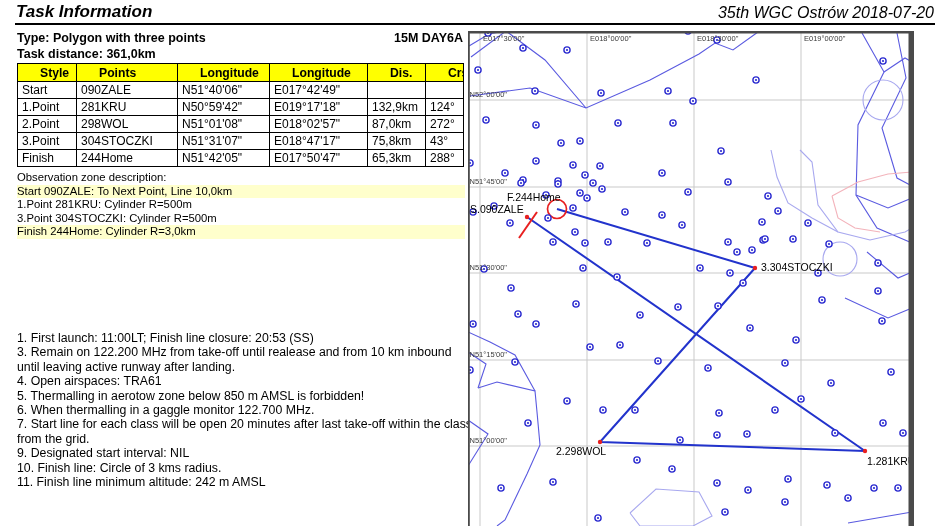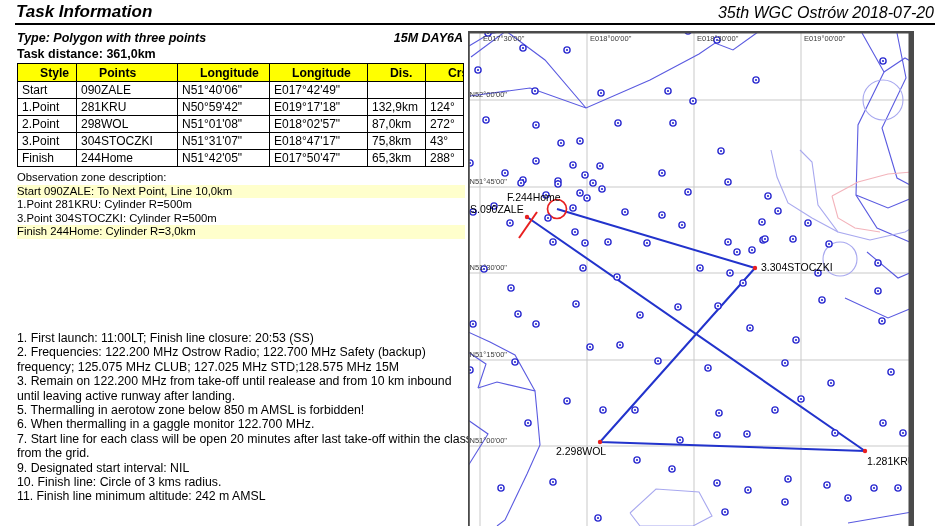--- a/index.html
+++ b/index.html
@@ -6,21 +6,21 @@
   body{
     width:938px;height:526px;overflow:hidden;position:relative;
     background:#fff;color:#000;
     font-family:"Liberation Sans", sans-serif;
   }
   .abs{position:absolute;}
   #page-title{left:16px;top:2px;font-size:17px;font-weight:bold;font-style:italic;}
   #event-title{right:4px;top:4px;font-size:16px;font-style:italic;}
   #title-rule{left:15px;top:23px;width:920px;height:2px;background:#000;}
   #type-row{left:17px;top:31px;width:446px;display:flex;justify-content:space-between;
-    font-size:12.5px;font-weight:bold;font-style:italic;}
+    font-size:12.5px;font-weight:bold;}
   #dist-row{left:17px;top:47px;font-size:12.5px;font-weight:bold;}
   table#task-table{position:absolute;left:17px;top:63px;border-collapse:collapse;
     table-layout:fixed;width:446px;font-size:12px;}
   #task-table th,#task-table td{border:1px solid #000;padding:0 0 0 4px;text-align:left;
     white-space:nowrap;overflow:hidden;}
   #task-table th{background:#ffff00;font-weight:bold;height:17px;font-size:12.2px;padding-left:22px;}
   #task-table td{height:16px;background:#fff;}
   #obs-block{left:17px;top:171px;width:448px;font-size:11.3px;line-height:13.6px;}
   .obs-line.hl{background:#ffffcc;}
   #notes-block{left:17px;top:331px;width:456px;font-size:12.3px;line-height:14.4px;}
@@ -106,22 +106,22 @@
 <div class="abs" id="obs-block">
   <div class="obs-line">Observation zone description:</div>
 <div class="obs-line hl">Start 090ZALE: To Next Point, Line 10,0km</div>
     <div class="obs-line">1.Point 281KRU: Cylinder R=500m</div>
     <div class="obs-line">3.Point 304STOCZKI: Cylinder R=500m</div>
     <div class="obs-line hl">Finish 244Home: Cylinder R=3,0km</div>
   </div>
 
 <div class="abs" id="notes-block">
     <div>1. First launch: 11:00LT; Finish line closure: 20:53 (SS)</div>
-    <div>2. Frequencies: 122.200 MHz Ostrow Radio; 122.700 MHz Safety (backup) frequency; 125.075 MHz CLUB; 127.025 MHz STD;128.575 MHz 15M</div>
     <div>3. Remain on 122.200 MHz from take-off until realease and from 10 km inbound until leaving active runway after landing.</div>
+    <div>4. Open airspaces: TRA61</div>
     <div>5. Thermalling in aerotow zone below 850 m AMSL is forbidden!</div>
     <div>6. When thermalling in a gaggle monitor 122.700 MHz.</div>
     <div>7. Start line for each class will be open 20 minutes after last take-off within the class from the grid.</div>
     <div>9. Designated start interval: NIL</div>
     <div>10. Finish line: Circle of 3 kms radius.</div>
     <div>11. Finish line minimum altitude: 242 m AMSL</div>
   </div>
 
 <div class="abs" id="map-panel"><svg width="446" height="495" viewBox="468 31 446 495">
       <rect x="468" y="31" width="446" height="495" fill="#ffffff"></rect>

